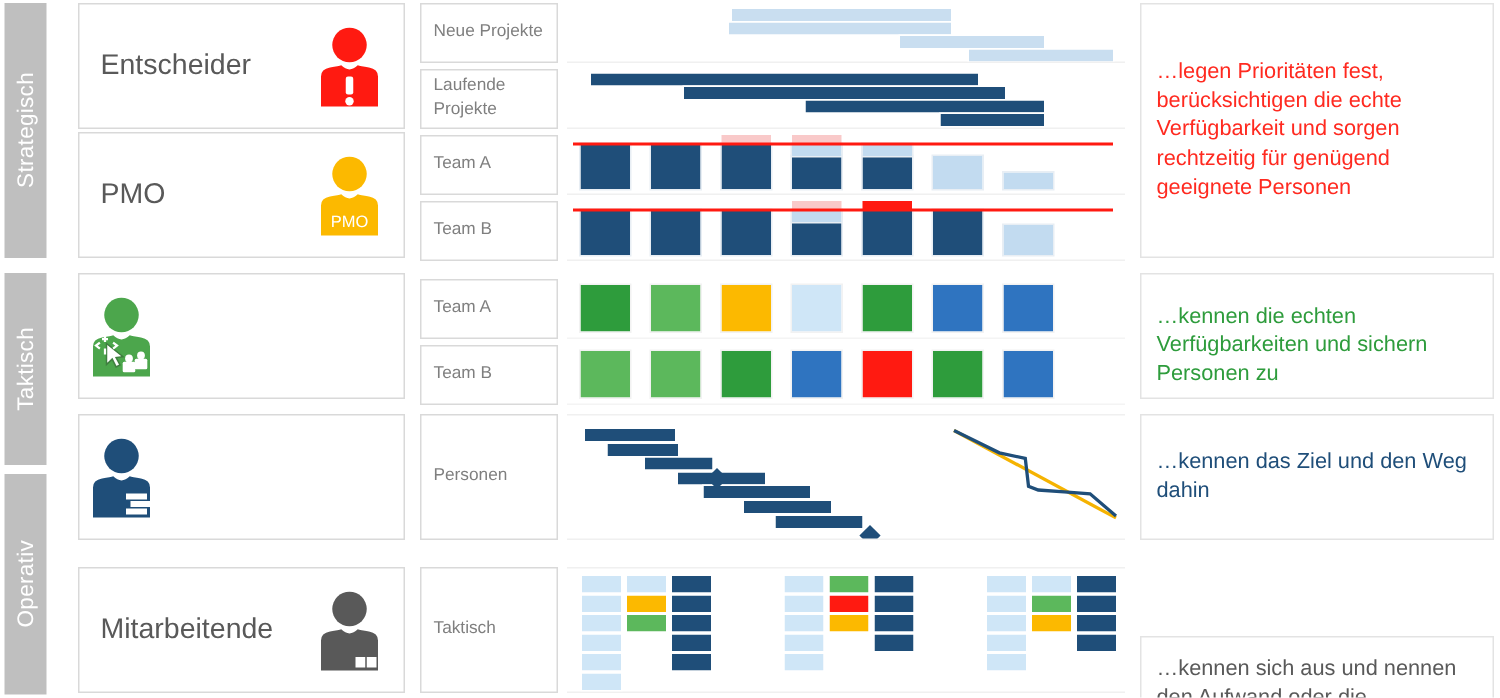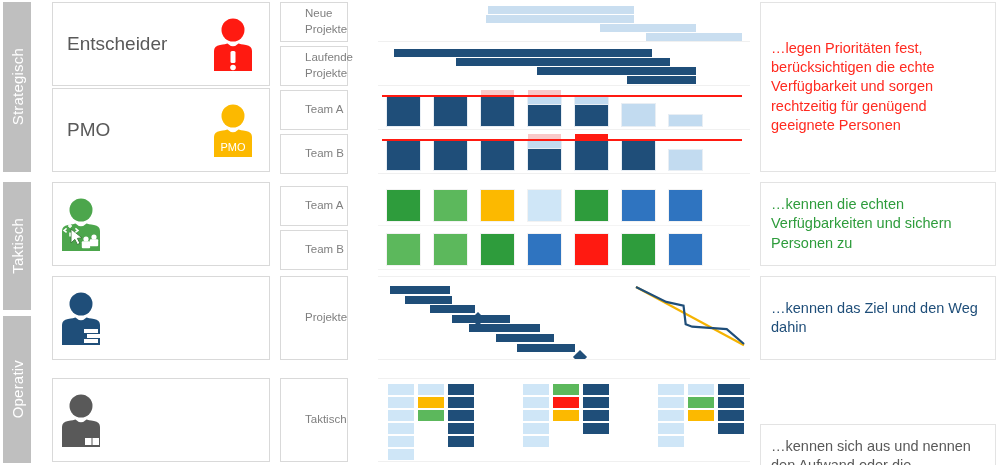--- a/index.html
+++ b/index.html
@@ -28,24 +28,24 @@
     display:flex; align-items:center;
   }
   .role-label{
     font-size:19px; color:#595959; padding-left:14px; flex:1;
     white-space:nowrap;
   }
   .role-icon{ width:56px; margin-right:8px; display:flex; align-items:center; justify-content:center; }
 
   
   .row-label{
-    position:absolute; left:280px; width:68px;
+    position:absolute; left:280px; width:92px;
     background:#ffffff; border:1px solid #d9d9d9;
     display:flex; align-items:center;
-    padding-left:24px; font-size:11.5px; color:#7f7f7f; line-height:1.35;
+    padding-left:8px; font-size:11.5px; color:#7f7f7f; line-height:1.35;
   }
 
   
   .chart-pane{ position:absolute; left:378px; width:372px; overflow:hidden; }
 
   
   .statement{
     position:absolute; left:760px; width:236px;
     background:#ffffff; border:1px solid #e3e3e3;
     display:flex; align-items:center;
@@ -132,20 +132,21 @@
           <path d="M4 56 L4 36 Q4 31 10 30 Q16 29 17.5 28.5 Q23 34 28.5 28.5 Q30 29 36 30 Q42 31 42 36 L42 56 Z" fill="#1f4e79"></path>
           <g fill="#ffffff">
             <rect x="26" y="40" width="14" height="4"></rect>
             <rect x="29" y="45" width="14" height="4"></rect>
             <rect x="26" y="50" width="14" height="4"></rect>
           </g>
         </svg>
       </div>
     </div>
     <div class="role-card" style="top: 378px; height: 84px;">
+      <div class="role-label">Mitarbeitende</div>
       <div class="role-icon">
         <svg width="46" height="58" viewBox="0 0 46 58">
           <circle cx="23" cy="15" r="11.5" fill="#595959"></circle>
           <path d="M4 56 L4 36 Q4 31 10 30 Q16 29 17.5 28.5 Q23 34 28.5 28.5 Q30 29 36 30 Q42 31 42 36 L42 56 Z" fill="#595959"></path>
           <g fill="#ffffff">
             <rect x="27" y="47" width="6.5" height="7"></rect>
             <rect x="34.5" y="47" width="6.5" height="7"></rect>
           </g>
         </svg>
       </div>
@@ -164,21 +165,21 @@
     <div class="row-label" style="top: 134px; height: 40px;">
       <span>Team B</span>
     </div>
     <div class="row-label" style="top: 186px; height: 40px;">
       <span>Team A</span>
     </div>
     <div class="row-label" style="top: 230px; height: 40px;">
       <span>Team B</span>
     </div>
     <div class="row-label" style="top: 276px; height: 84px;">
-      <span>Projekte</span>
+      <span>Personen</span>
     </div>
     <div class="row-label" style="top: 378px; height: 84px;">
       <span>Taktisch</span>
     </div>
   </div>
 <div id="charts">
     <div class="chart-pane" id="p-neue" style="top: 2px; height: 40px; border-bottom: 1px solid rgb(240, 240, 240);">
       <div class="gantt light" style="left: 110px; top: 4px; width: 146px; height: 8px;"></div>
       <div class="gantt light" style="left: 108px; top: 13px; width: 148px; height: 8px;"></div>
       <div class="gantt light" style="left: 222px; top: 22px; width: 96px; height: 8px;"></div>
@@ -288,21 +289,21 @@
       <div class="task" style="background: rgb(31, 78, 121); left: 340px; top: 5px; width: 26px; height: 11px;"></div>
       <div class="task" style="background: rgb(31, 78, 121); left: 340px; top: 18px; width: 26px; height: 11px;"></div>
       <div class="task" style="background: rgb(31, 78, 121); left: 340px; top: 31px; width: 26px; height: 11px;"></div>
       <div class="task" style="background: rgb(31, 78, 121); left: 340px; top: 44px; width: 26px; height: 11px;"></div>
     </div>
   </div>
 <div id="statements">
     <div class="statement red" style="top: 2px; height: 170px;">
       <div>…legen Prioritäten fest, berücksichtigen die echte Verfügbarkeit und sorgen rechtzeitig für genügend geeignete Personen</div>
     </div>
-    <div class="statement green" style="top: 182px; height: 84px;">
+    <div class="statement green" style="top: 182px; height: 84px; align-items: flex-end;">
       <div>…kennen die echten Verfügbarkeiten und sichern Personen zu</div>
     </div>
     <div class="statement blue" style="top: 276px; height: 84px;">
       <div>…kennen das Ziel und den Weg dahin</div>
     </div>
     <div class="statement grey" style="top: 378px; height: 84px;">
       <div>…kennen sich aus und nennen den Aufwand oder die Unklarheiten</div>
     </div>
   </div>
 

